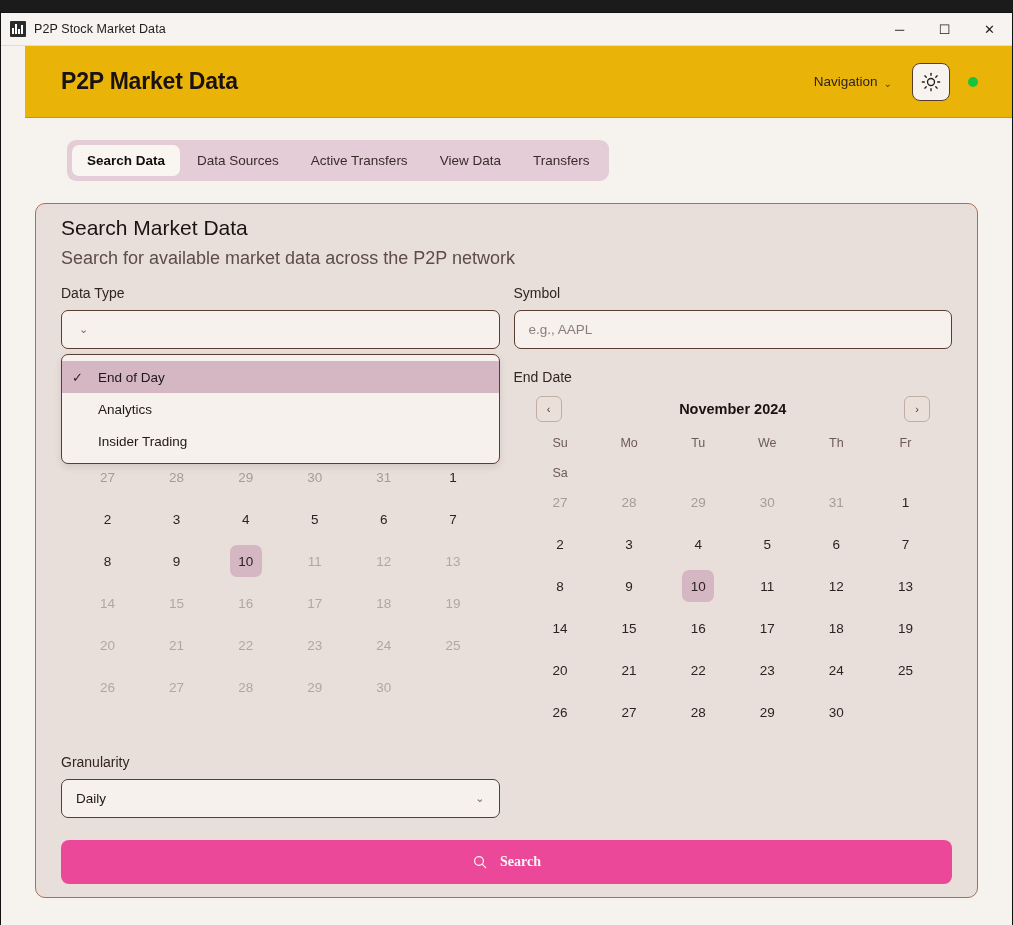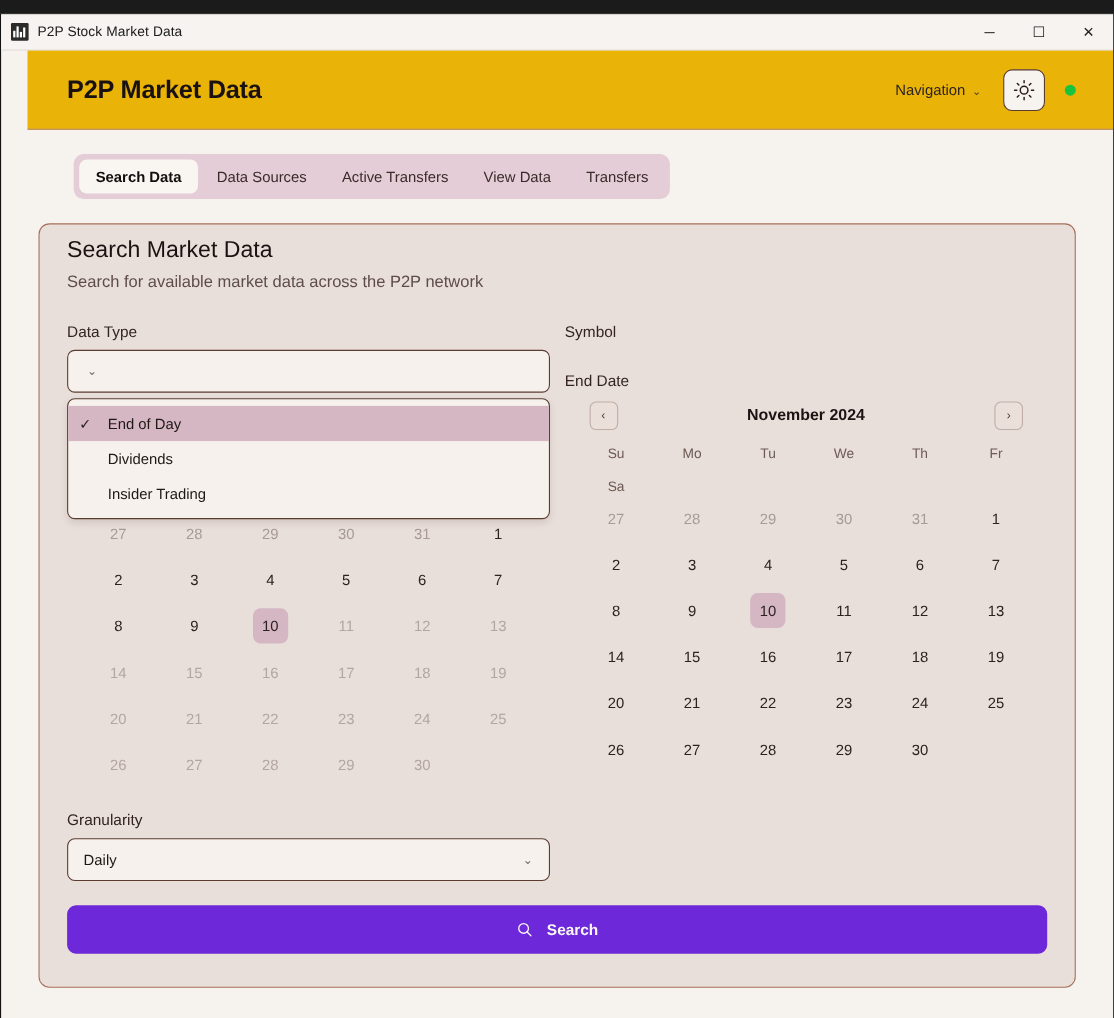--- a/index.html
+++ b/index.html
@@ -101,25 +101,25 @@
   .card {
     margin-top: 22px;
     background: #e9dfda;
     border: 1px solid #a8705a;
     border-radius: 10px;
     padding: 12px 25px 26px 25px;
     height: 695px;
     position: relative;
   }
   .card-title { font-size: 21px; color: #1b1212; margin-bottom: 8px; }
-  .card-sub { font-size: 15px; color: #5e4c47; }
+  .card-sub { font-size: 18px; color: #5e4c47; }
 
   .grid2 {
     display: grid; grid-template-columns: 1fr 1fr;
-    column-gap: 14px; margin-top: 28px;
+    column-gap: 14px; margin-top: 16px;
   }
   .field-label {
     font-size: 14px; color: #33241f; margin-bottom: 9px;
   }
   .input, .select {
     height: 39px; width: 100%;
     background: #f6f1ec;
     border: 1px solid #5a3d30;
     border-radius: 7px;
     display: flex; align-items: center;
@@ -178,24 +178,24 @@
     display: flex; align-items: center; justify-content: center;
   }
   .day.muted { color: #a89a95; }
   .day.disabled { color: #b3a6a1; }
   .day.selected .pill { background: #d5b6c3; color: #2c2220; }
 
   .granularity-wrap { margin-top: 26px; width: calc(50% - 7px); }
 
   .search-btn {
     margin-top: 22px; height: 44px; width: 100%;
-    background: #6d28d9; border-radius: 8px;
+    background: #ec4899; border-radius: 8px;
     display: flex; align-items: center; justify-content: center;
     gap: 12px; color: #fbf7f4;
-    font-size: 14px; font-weight: bold;
+    font-size: 14px; font-weight: bold; font-family: Liberation Serif, serif;
   }
   .mag { width: 16px; height: 16px; }
 </style>
 </head>
 <body>
 
 <div class="window">
 
   <div class="titlebar">
     <div class="tb-icon">
@@ -259,21 +259,21 @@
               <span class="chev">⌄</span>
               <span class="val"></span>
             </div>
             <div class="dd-menu">
               <div class="dd-item selected">
                 <span class="ck">✓</span>
                 <span>End of Day</span>
               </div>
               <div class="dd-item">
                 <span class="ck"></span>
-                <span>Dividends</span>
+                <span>Analytics</span>
               </div>
               <div class="dd-item">
                 <span class="ck"></span>
                 <span>Insider Trading</span>
               </div>
             </div>
           </div>
 
           <div class="cal">
             <div class="cal-head">
@@ -395,20 +395,23 @@
                 </div>
                 <div class="day disabled">
                   <span class="pill">30</span>
                 </div>
               </div>
           </div>
         </div>
 
         <div>
           <div class="field-label">Symbol</div>
+          <div class="input">
+            <span class="ph">e.g., AAPL</span>
+          </div>
 
           <div style="height:20px"></div>
           <div class="field-label">End Date</div>
 
           <div class="cal" style="margin-top:8px">
             <div class="cal-head">
               <div class="cal-nav">‹</div>
               <div class="cal-month">November 2024</div>
               <div class="cal-nav">›</div>
             </div>

